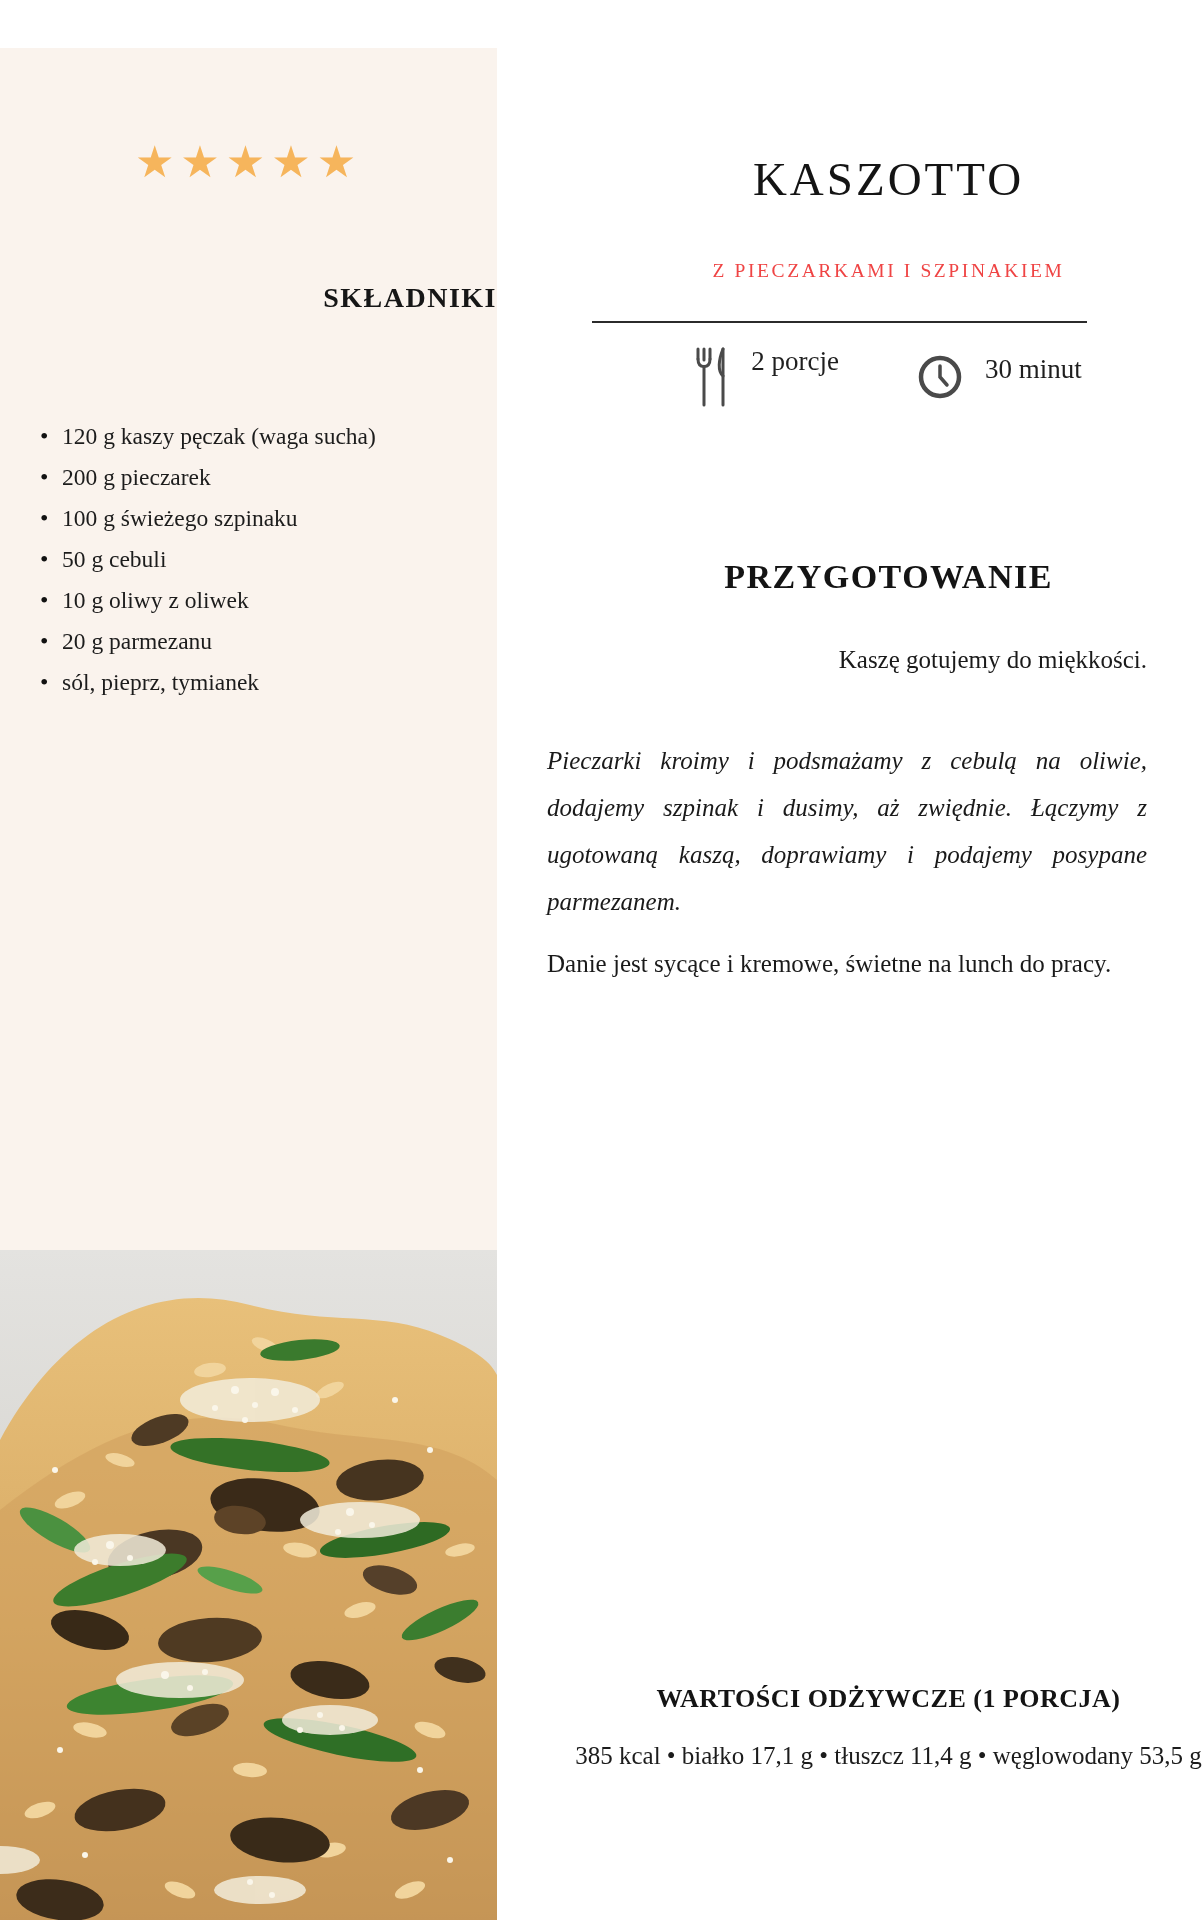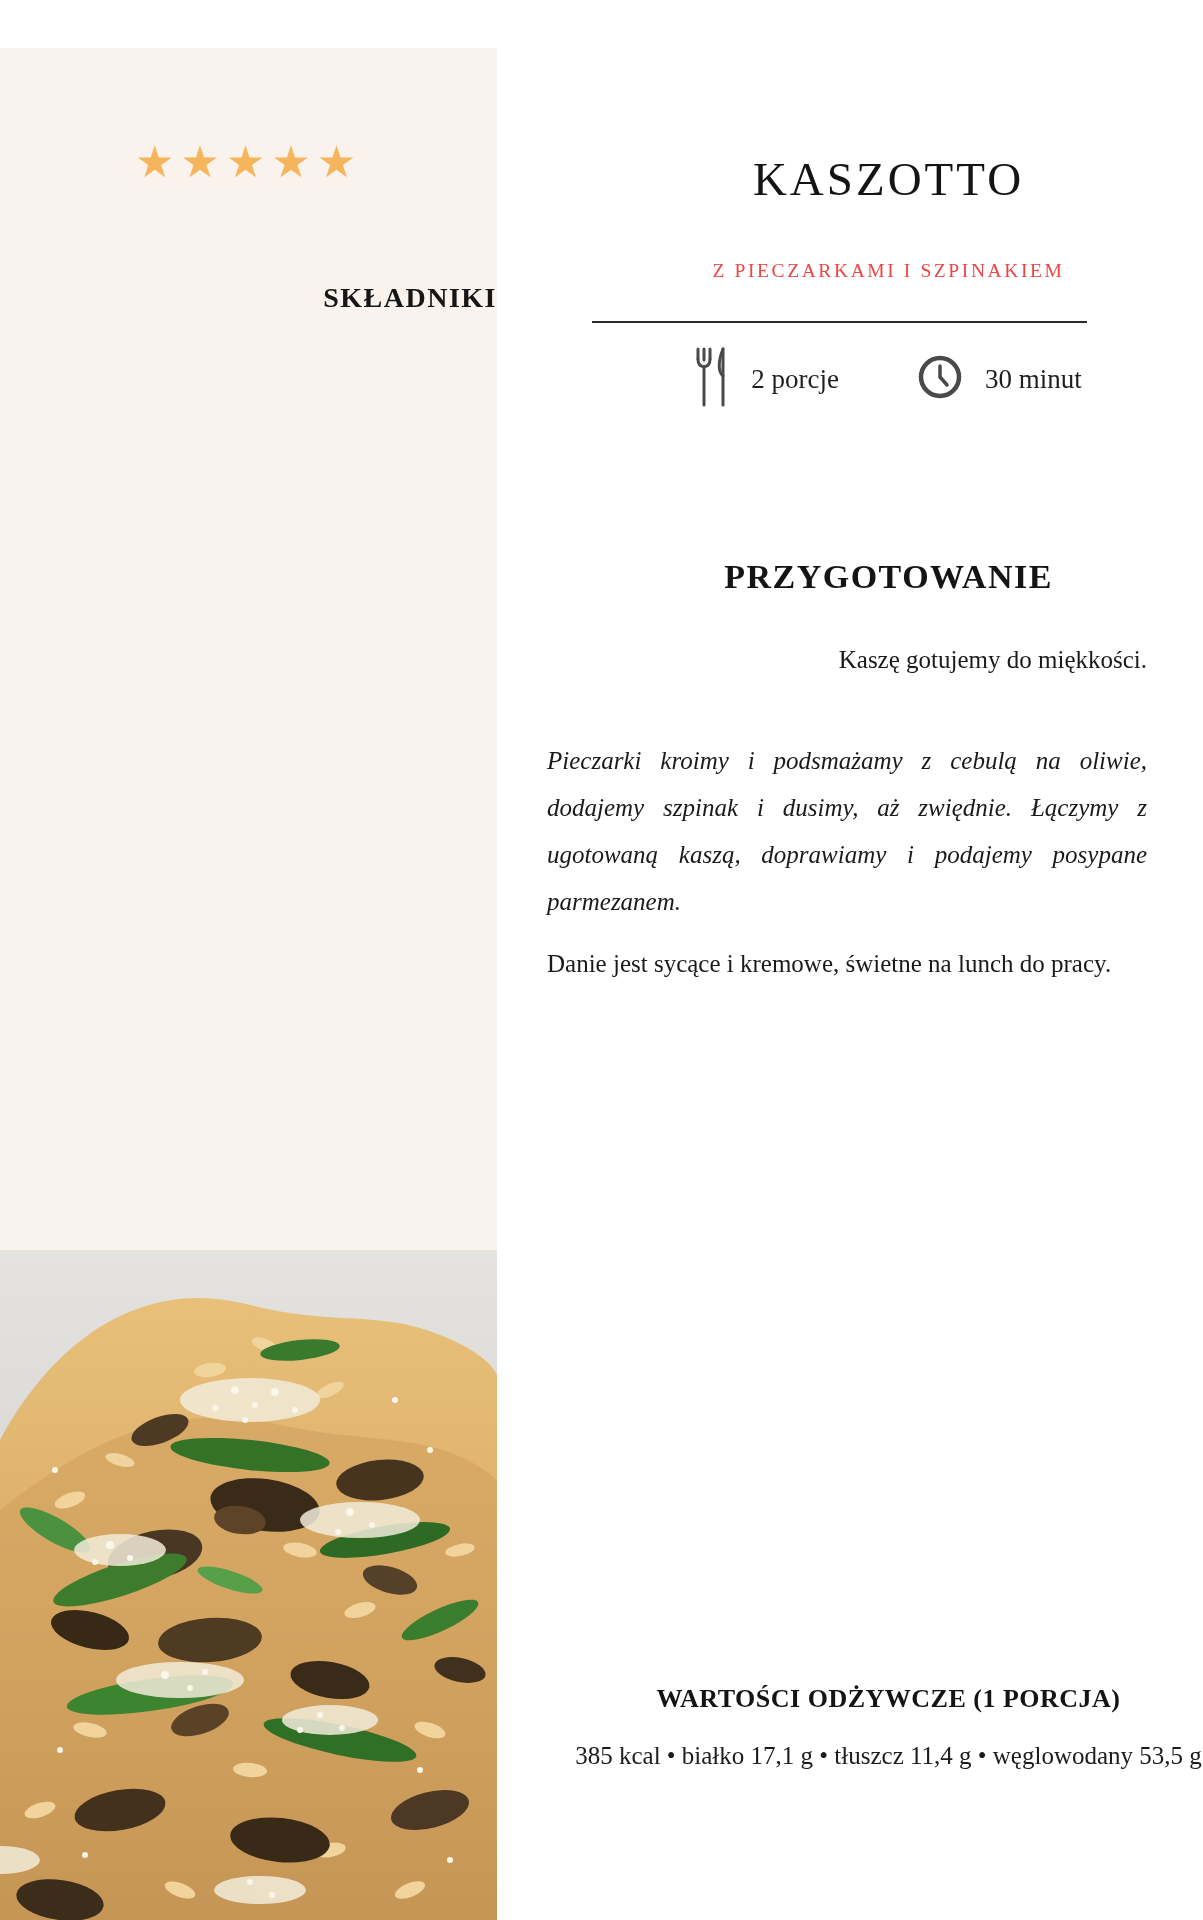--- a/index.html
+++ b/index.html
@@ -74,21 +74,21 @@
   }
   .divider {
     position: absolute; top: 321px; left: 95px;
     width: 495px; height: 0;
     border-top: 2px solid #2b2b2b;
   }
   .meta-row {
     position: absolute; top: 346px; left: 0; right: 16px;
     display: flex; justify-content: center; align-items: center;
   }
-  .meta-item { display: flex; align-items: center; }
+  .meta-item { display: flex; align-items: flex-start; }
   .meta-item .icon { flex: 0 0 auto; }
   .meta-label { font-size: 27px; color: #1f1f1f; margin-left: 22px; }
   .meta-gap { width: 78px; }
 
   .prep-title {
     position: absolute; top: 558px; left: 0; right: 16px;
     text-align: center;
     font-size: 34px; letter-spacing: 1.5px;
     color: #141414;
   }
@@ -115,20 +115,29 @@
 </head>
 <body>
 
 <div class="page">
 
   <aside class="sidebar">
     <div class="stars">★★★★★</div>
 
     <h2 class="ingredients-title">SKŁADNIKI</h2>
 
+    <ul class="ingredients-list">
+      <li>120 g kaszy pęczak (waga sucha)</li>
+      <li>200 g pieczarek</li>
+      <li>100 g świeżego szpinaku</li>
+      <li>50 g cebuli</li>
+      <li>10 g oliwy z oliwek</li>
+      <li>20 g parmezanu</li>
+      <li>sól, pieprz, tymianek</li>
+    </ul>
   </aside>
 
   <div class="photo">
     <svg width="497" height="670" viewBox="0 0 497 670" xmlns="http://www.w3.org/2000/svg" aria-hidden="true">
       <defs>
         <linearGradient id="bgGray" x1="0" y1="0" x2="0" y2="1">
           <stop offset="0" stop-color="#e4e3e0"></stop>
           <stop offset="1" stop-color="#c8c6c0"></stop>
         </linearGradient>
         <linearGradient id="dish" x1="0" y1="0" x2="0" y2="1">

